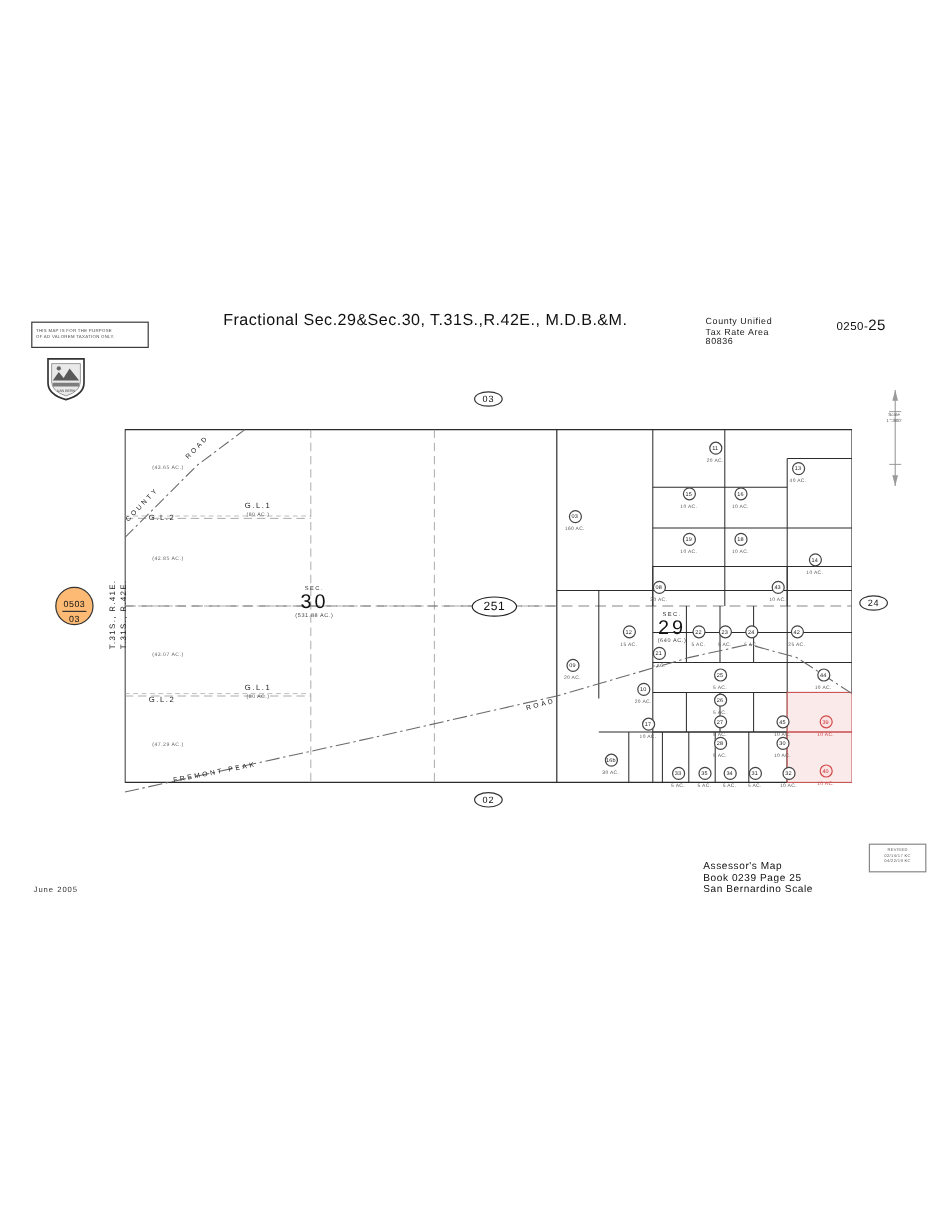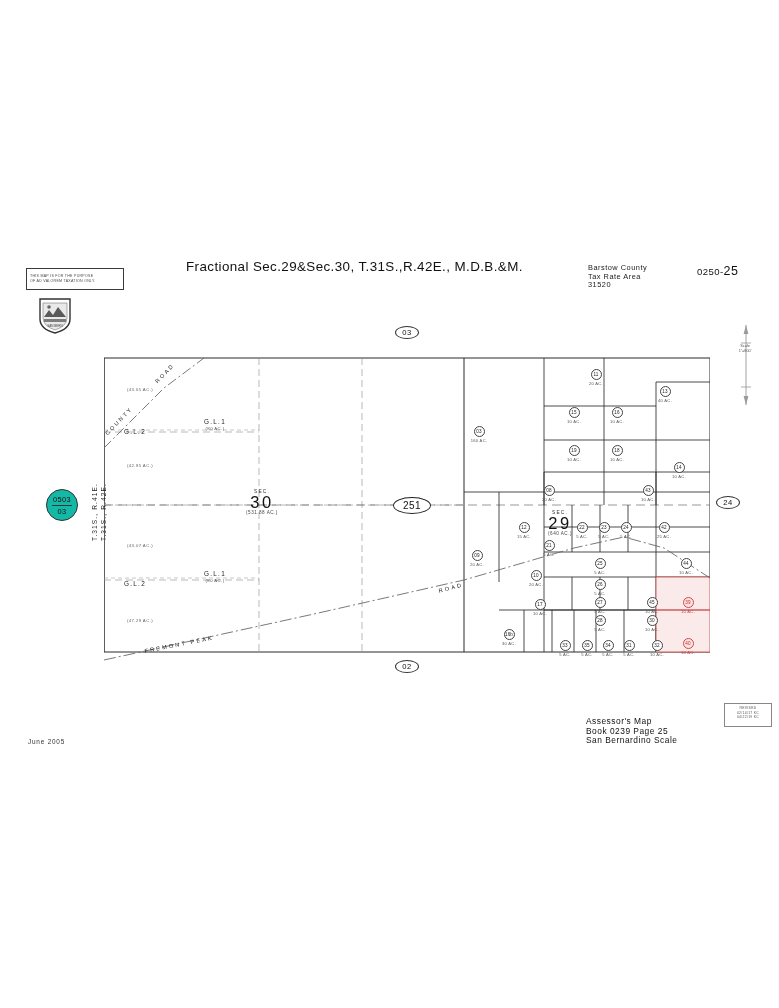--- a/index.html
+++ b/index.html
@@ -100,23 +100,23 @@
   }
   .circ-03 { left: 395px; top: 326px; }
   .circ-02 { left: 395px; top: 660px; }
   .circ-24 { left: 716px; top: 496px; }
 
   .circle-0503 {
     left: 46px; top: 489px;
     width: 32px; height: 32px;
     border: 1px solid #333;
     border-radius: 50%;
-    background: #14b8a6;
+    background: #fdba74;
     display: flex; flex-direction: column;
-    align-items: center; justify-content: center;
+    align-items: center; justify-content: flex-end;
     box-sizing: border-box;
   }
   .circle-0503 .top { font-size: 7.4px; letter-spacing: .4px; }
   .circle-0503 .rule { width: 20px; height: 1px; background: #333; margin: 1px 0; }
   .circle-0503 .bot { font-size: 7.4px; letter-spacing: .4px; }
 
   .oval-251 {
     left: 393px; top: 497px;
     width: 38px; height: 17px;
     border: 1.1px solid #222;
@@ -235,23 +235,23 @@
       <path d="M6 20 L11 13 L15 18 L20 10 L28 20 Z" fill="#5a5a5a"></path>
       <path d="M6 22 H28 V25 H6 Z" fill="#7d7d7d"></path>
       <circle cx="11" cy="10" r="1.8" fill="#666"></circle>
       <text x="17" y="30" font-size="3" text-anchor="middle" fill="#444" font-family="'Liberation Sans',sans-serif">SAN BERN</text>
     </svg>
   </div>
 
   <div class="abs map-title">Fractional Sec.29&amp;Sec.30, T.31S.,R.42E., M.D.B.&amp;M.</div>
 
   <div class="abs tra-block">
-    <div>Barstow County</div>
+    <div>County Unified</div>
     <div>Tax Rate Area</div>
-    <div>31520</div>
+    <div>80836</div>
   </div>
 
   <div class="abs book-page">
     <span>0250-</span><span class="big">25</span>
   </div>
 
   <div class="abs scalebar">
     <svg width="22" height="80" viewBox="0 0 22 80">
       <line x1="11" y1="0" x2="11" y2="80" stroke="#8a8a8a" stroke-width=".8"></line>
       <polygon points="11,0 8.6,9 13.4,9" fill="#9a9a9a"></polygon>

